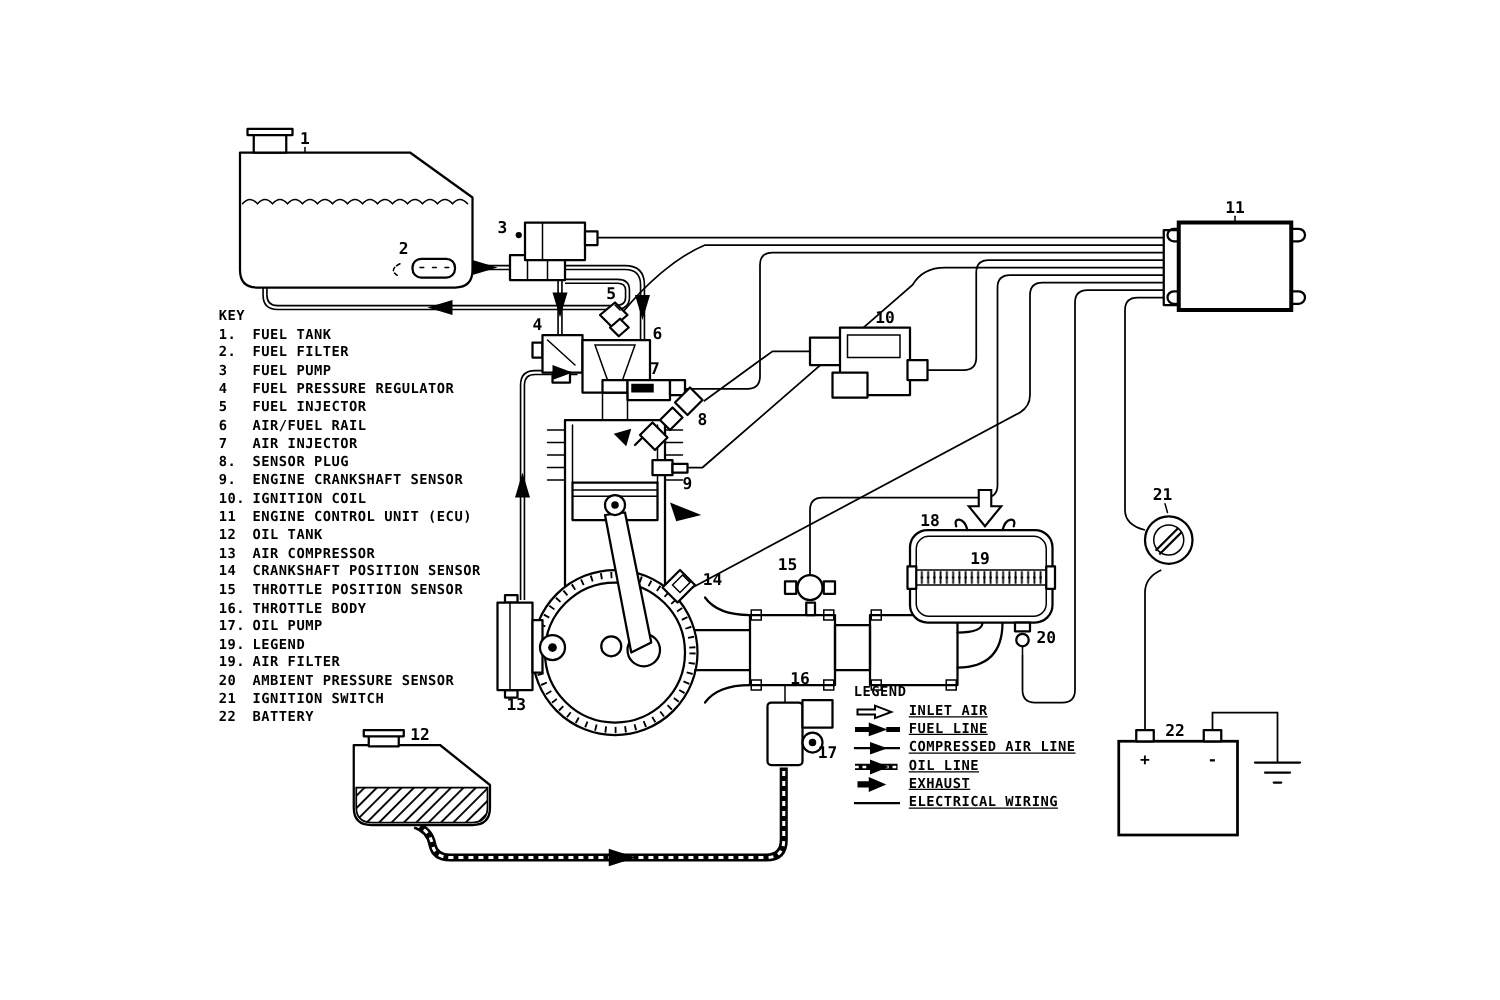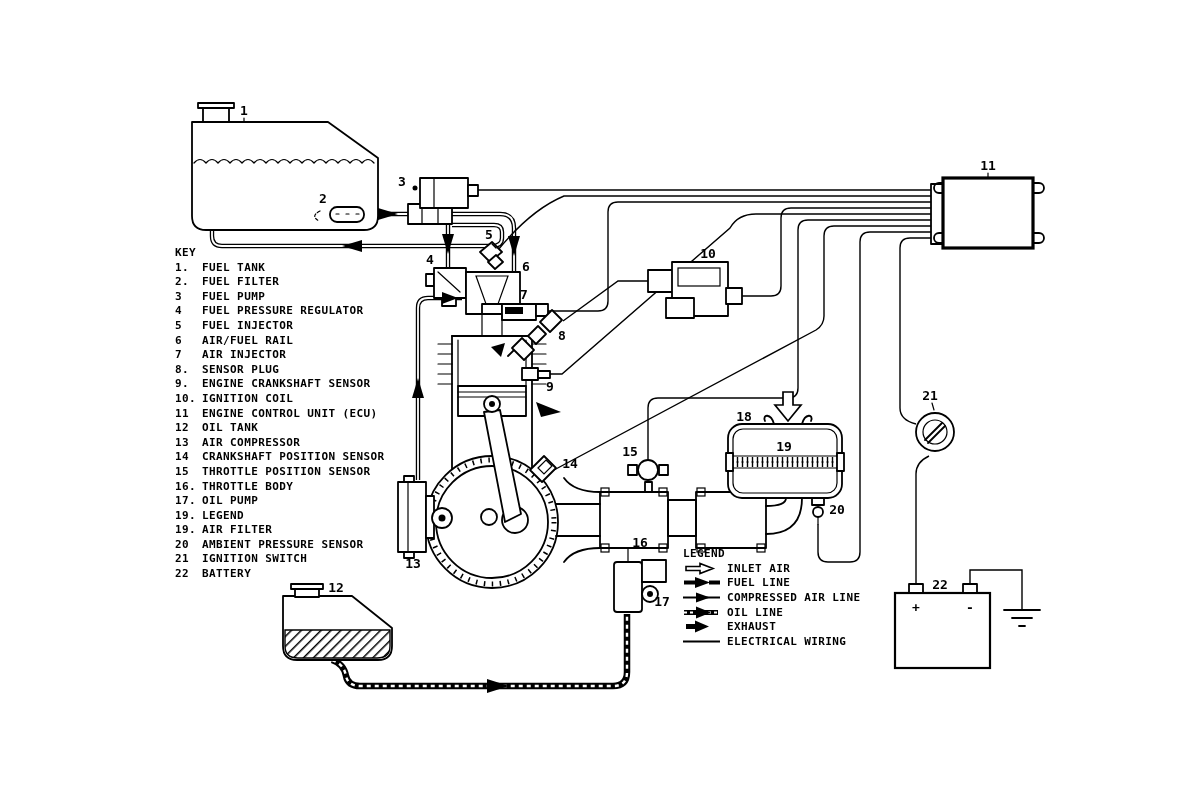--- a/index.html
+++ b/index.html
@@ -17,21 +17,21 @@
   .ow{fill:none;stroke:#fff;stroke-width:2.4;stroke-dasharray:4 4;}
   .blk{fill:#000;stroke:none;}
   .lbl{font-family:"DejaVu Sans Mono",monospace;font-weight:bold;font-size:13px;fill:#000;text-anchor:middle;}
   
   .key{position:absolute;left:155px;top:246px;color:#000;font-weight:bold;font-size:11px;
        letter-spacing:.4px;line-height:14.6px;white-space:nowrap;margin-left:20px;}
   .key-num{display:inline-block;width:27px;}
   
   .legend{position:absolute;left:683px;top:547px;color:#000;font-weight:bold;font-size:11px;
           letter-spacing:.4px;line-height:14.7px;white-space:nowrap;}
-  .legend-row{display:flex;height:14.7px;}
+  .legend-row{display:flex;align-items:center;height:14.7px;text-decoration:underline;}
   .legend-icon{width:38px;height:13px;margin-right:6px;flex:0 0 38px;position:relative;}
   .legend-icon svg{position:static;display:block;}
 </style>
 </head>
 <body>
 
 <div class="canvas">
 
 <svg width="1200" height="800" viewBox="0 0 1200 800">
   <defs>

